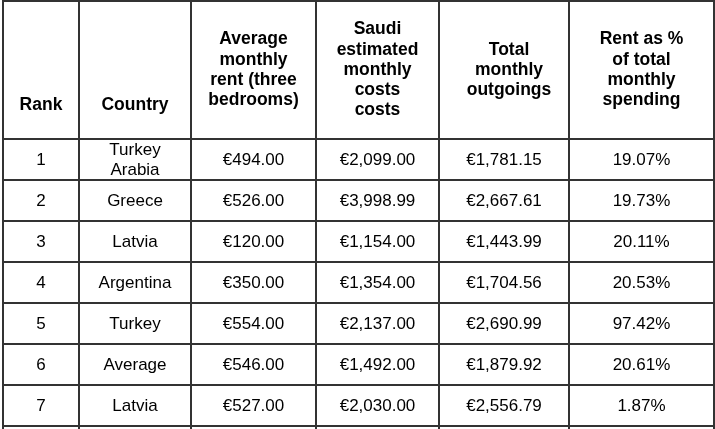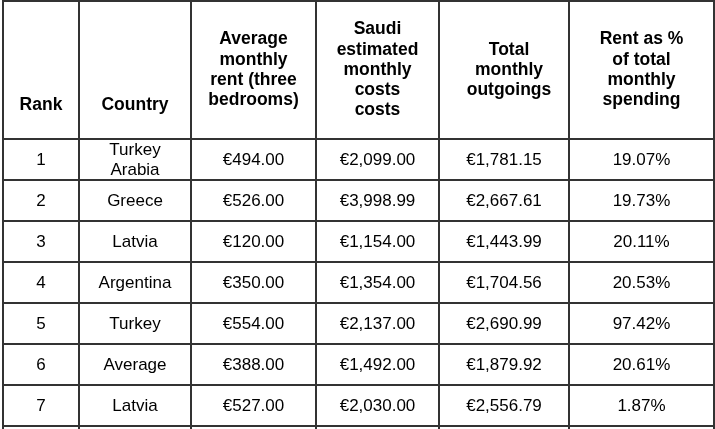--- a/index.html
+++ b/index.html
@@ -155,21 +155,21 @@
         <td>5</td>
         <td class="country-cell">Turkey</td>
         <td>€554.00</td>
         <td>€2,137.00</td>
         <td>€2,690.99</td>
         <td>97.42%</td>
       </tr>
       <tr>
         <td>6</td>
         <td class="country-cell">Average</td>
-        <td>€388.00</td>
+        <td>€546.00</td>
         <td>€1,492.00</td>
         <td>€1,879.92</td>
         <td>20.61%</td>
       </tr>
       <tr>
         <td>7</td>
         <td class="country-cell">Latvia</td>
         <td>€527.00</td>
         <td>€2,030.00</td>
         <td>€2,556.79</td>

